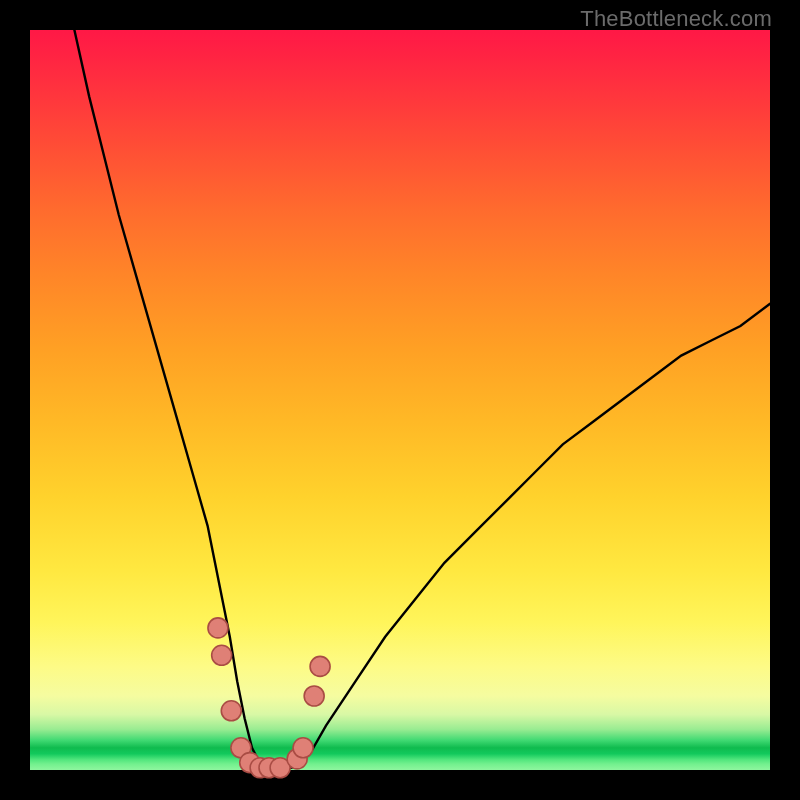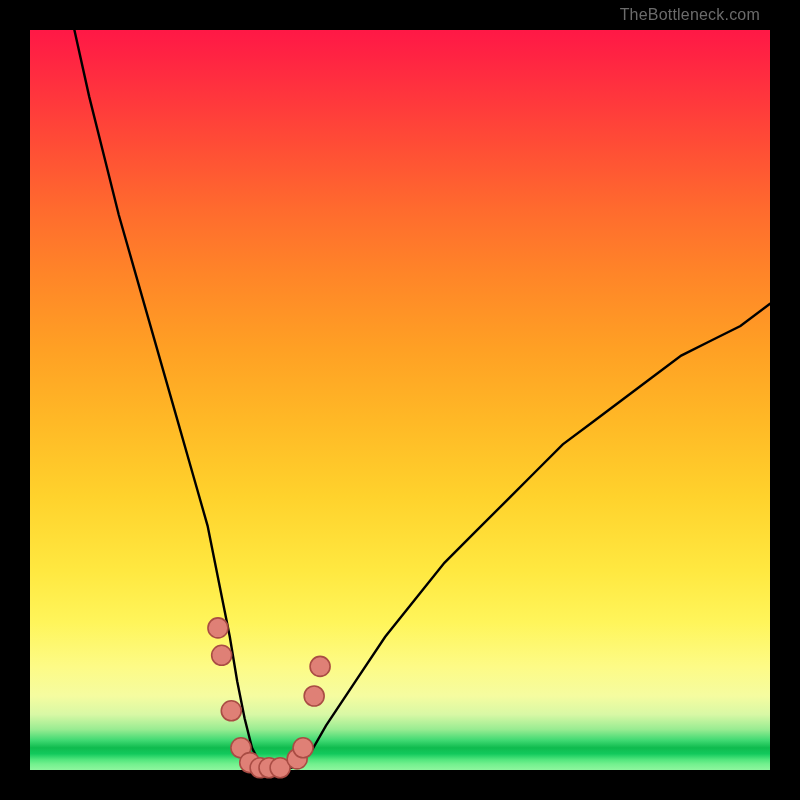--- a/index.html
+++ b/index.html
@@ -43,23 +43,23 @@
       #0fbb4e 97%,
       #12c95c 97.8%,
       #51e67d 98.6%,
       #73f08e 99.2%,
       #8ef69f 100%
     );
   }
   .branding {
     position: absolute;
     top: 6px;
-    right: 40px;
+    right: 28px;
     color: #6b6b6b;
-    font-size: 16px;
+    font-size: 22px;
     letter-spacing: 0.2px;
     user-select: none;
   }
   svg.overlay {
     position: absolute;
     left: 30px;
     top: 30px;
     width: 740px;
     height: 740px;
     overflow: visible;

